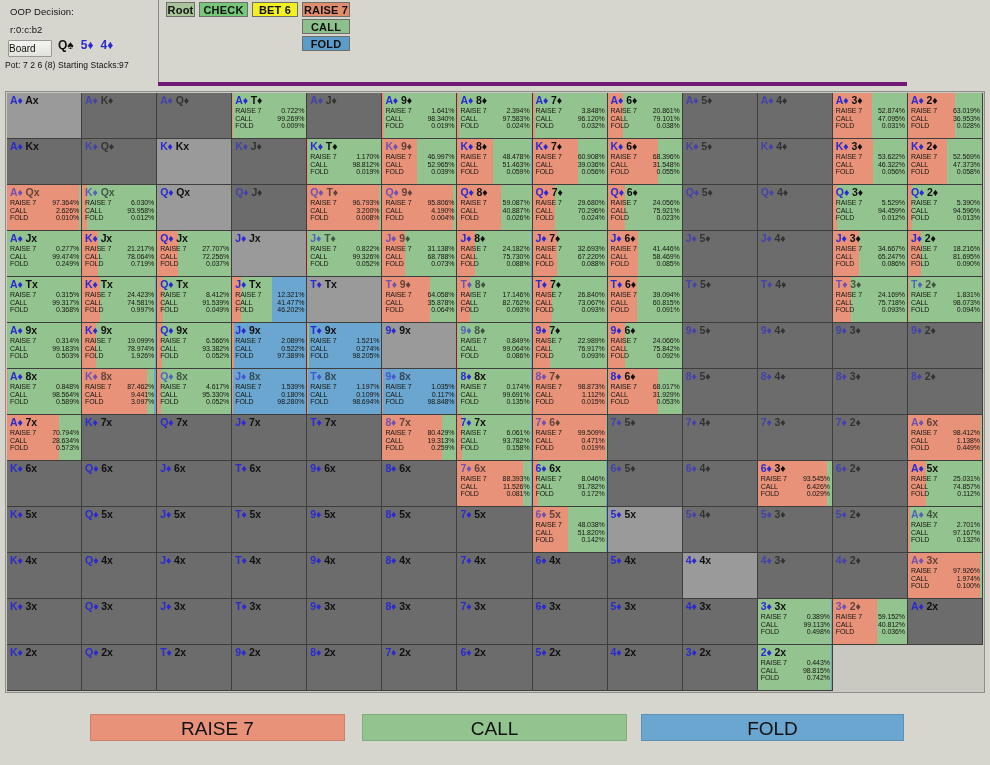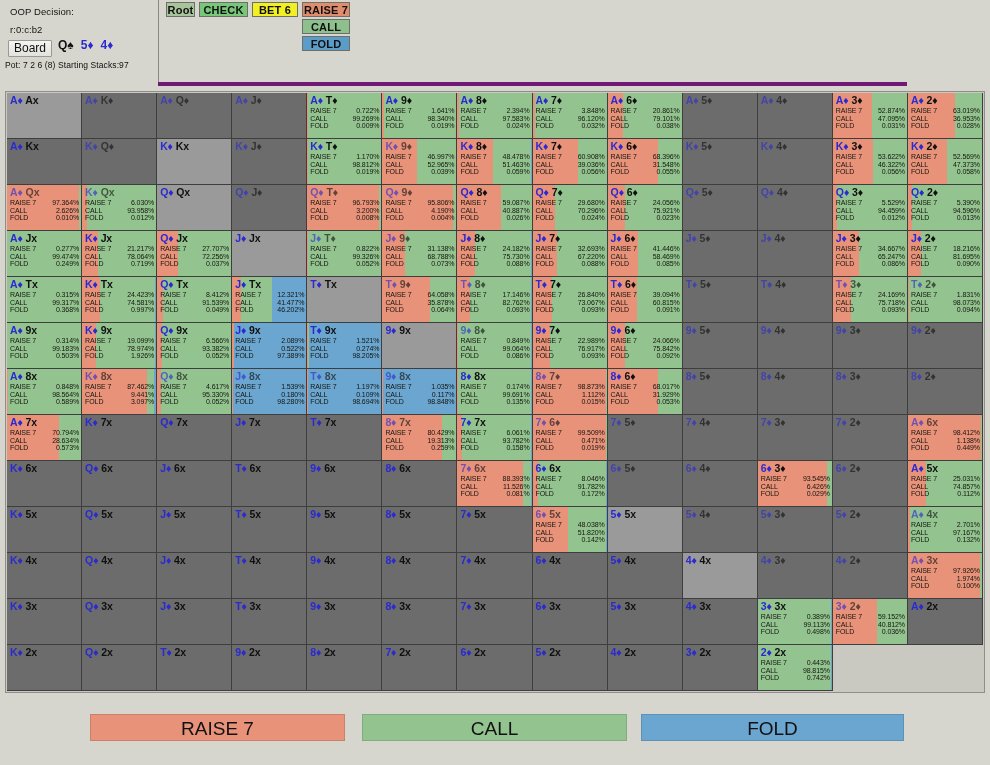--- a/index.html
+++ b/index.html
@@ -24,21 +24,21 @@
   .hl-line{
     font-size:9.5px;color:#10100f;letter-spacing:.1px;
     white-space:nowrap;
   }
   #oop-label{position:absolute;left:10px;top:6px;}
   #node-path{position:absolute;left:10px;top:24px;}
   #board-btn{
     position:absolute;left:8px;top:40px;width:42px;height:15px;
     background:linear-gradient(#f4f4f2,#e2e2dd);
     border:1px solid #9a9a94;border-radius:1px;
-    font-size:12px;color:#111;line-height:15px;text-align:center;
+    font-size:10px;color:#111;line-height:15px;text-align:left;
     cursor:pointer;
   }
   #board-cards{
     position:absolute;left:58px;top:38px;
     font-size:12px;font-weight:bold;white-space:nowrap;
   }
   #board-cards .bc{margin-right:7px;}
   .s-spade{color:#111;}
   .s-diamond{color:#2a2ad0;}
   #pot-line{position:absolute;left:5px;top:60px;font-size:8.5px;}
@@ -168,25 +168,20 @@
       <div class="cell dim">
         <div class="cell-inner">
           <div class="cl"><span class="r1">A♦ </span><span class="r2">K♦</span></div>
         </div>
       </div>
       <div class="cell dim">
         <div class="cell-inner">
           <div class="cl"><span class="r1">A♦ </span><span class="r2">Q♦</span></div>
         </div>
       </div>
-      <div class="cell dim">
-        <div class="cell-inner">
-          <div class="cl"><span class="r1">A♦ </span><span class="r2">J♦</span></div>
-        </div>
-      </div>
       <div class="cell">
         <div class="bars">
           <div class="bar raise" style="width: 0.722%; background: rgb(232, 146, 122);"></div>
           <div class="bar call" style="width: 99.269%; background: rgb(147, 196, 144);"></div>
           <div class="bar fold" style="width: 0.009%; background: rgb(106, 166, 208);"></div>
         </div>
         <div class="cell-inner">
           <div class="cl"><span class="r1">A♦ </span><span class="r2">T♦</span></div>
           <div class="stats">
             <div class="strow">
@@ -195,20 +190,25 @@
             </div>
             <div class="strow">
               <span class="nm">CALL</span>
               <span class="vl">99.269%</span>
             </div>
             <div class="strow">
               <span class="nm">FOLD</span>
               <span class="vl">0.009%</span>
             </div>
           </div>
+        </div>
+      </div>
+      <div class="cell dim">
+        <div class="cell-inner">
+          <div class="cl"><span class="r1">A♦ </span><span class="r2">J♦</span></div>
         </div>
       </div>
       <div class="cell">
         <div class="bars">
           <div class="bar raise" style="width: 1.641%; background: rgb(232, 146, 122);"></div>
           <div class="bar call" style="width: 98.34%; background: rgb(147, 196, 144);"></div>
           <div class="bar fold" style="width: 0.019%; background: rgb(106, 166, 208);"></div>
         </div>
         <div class="cell-inner">
           <div class="cl"><span class="r1">A♦ </span><span class="r2">9♦</span></div>

